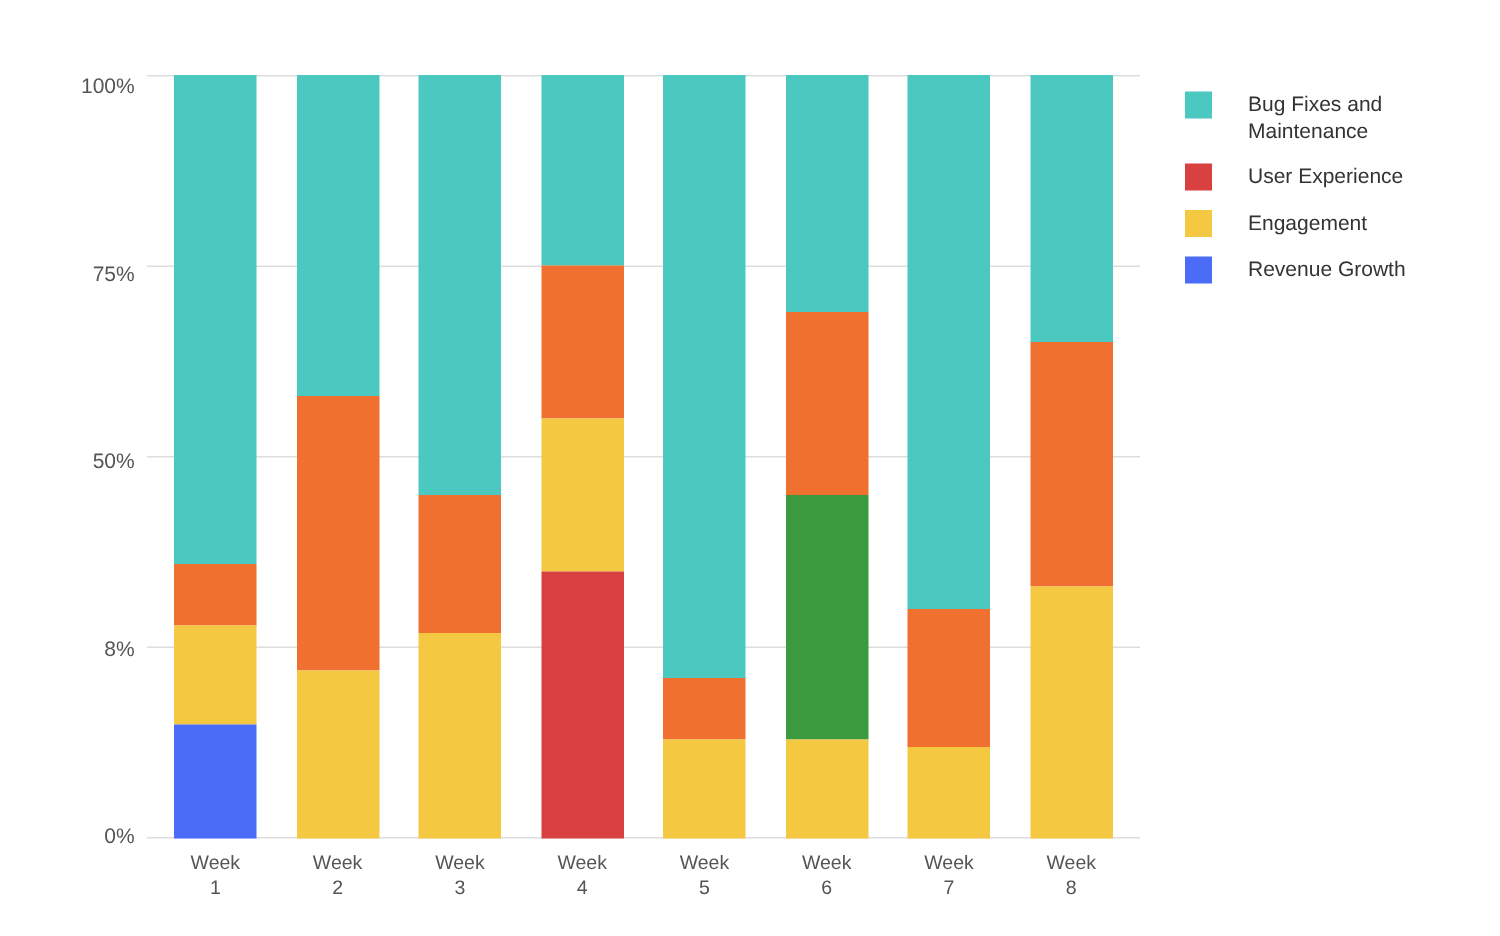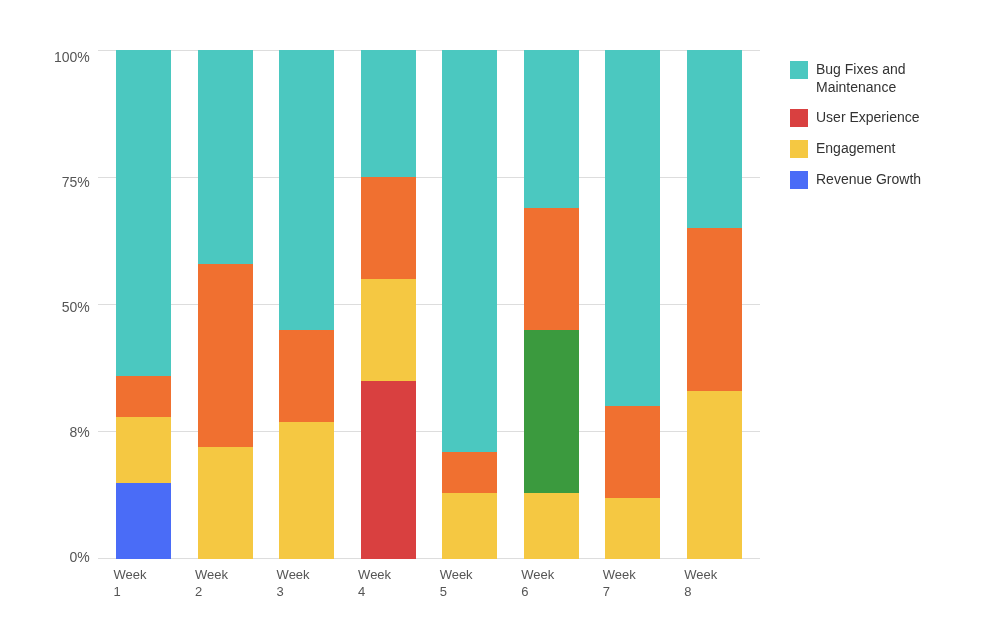--- a/index.html
+++ b/index.html
@@ -99,36 +99,36 @@
     }
     .x-labels {
       display: flex;
       justify-content: space-around;
       padding: 8px 5px 0 5px;
       height: 45px;
     }
     .x-label {
       font-size: 13px;
       color: #555;
-      text-align: left;
+      text-align: center;
       width: 60px;
       line-height: 1.3;
     }
     .legend {
       width: 200px;
       display: flex;
       flex-direction: column;
       gap: 12px;
       padding-top: 10px;
       padding-left: 10px;
     }
     .legend-item {
       display: flex;
       align-items: flex-start;
-      gap: 8px;
+      gap: 24px;
     }
     .legend-color {
       width: 18px;
       height: 18px;
       flex-shrink: 0;
       margin-top: 1px;
     }
     .legend-label {
       font-size: 14px;
       color: #333;

